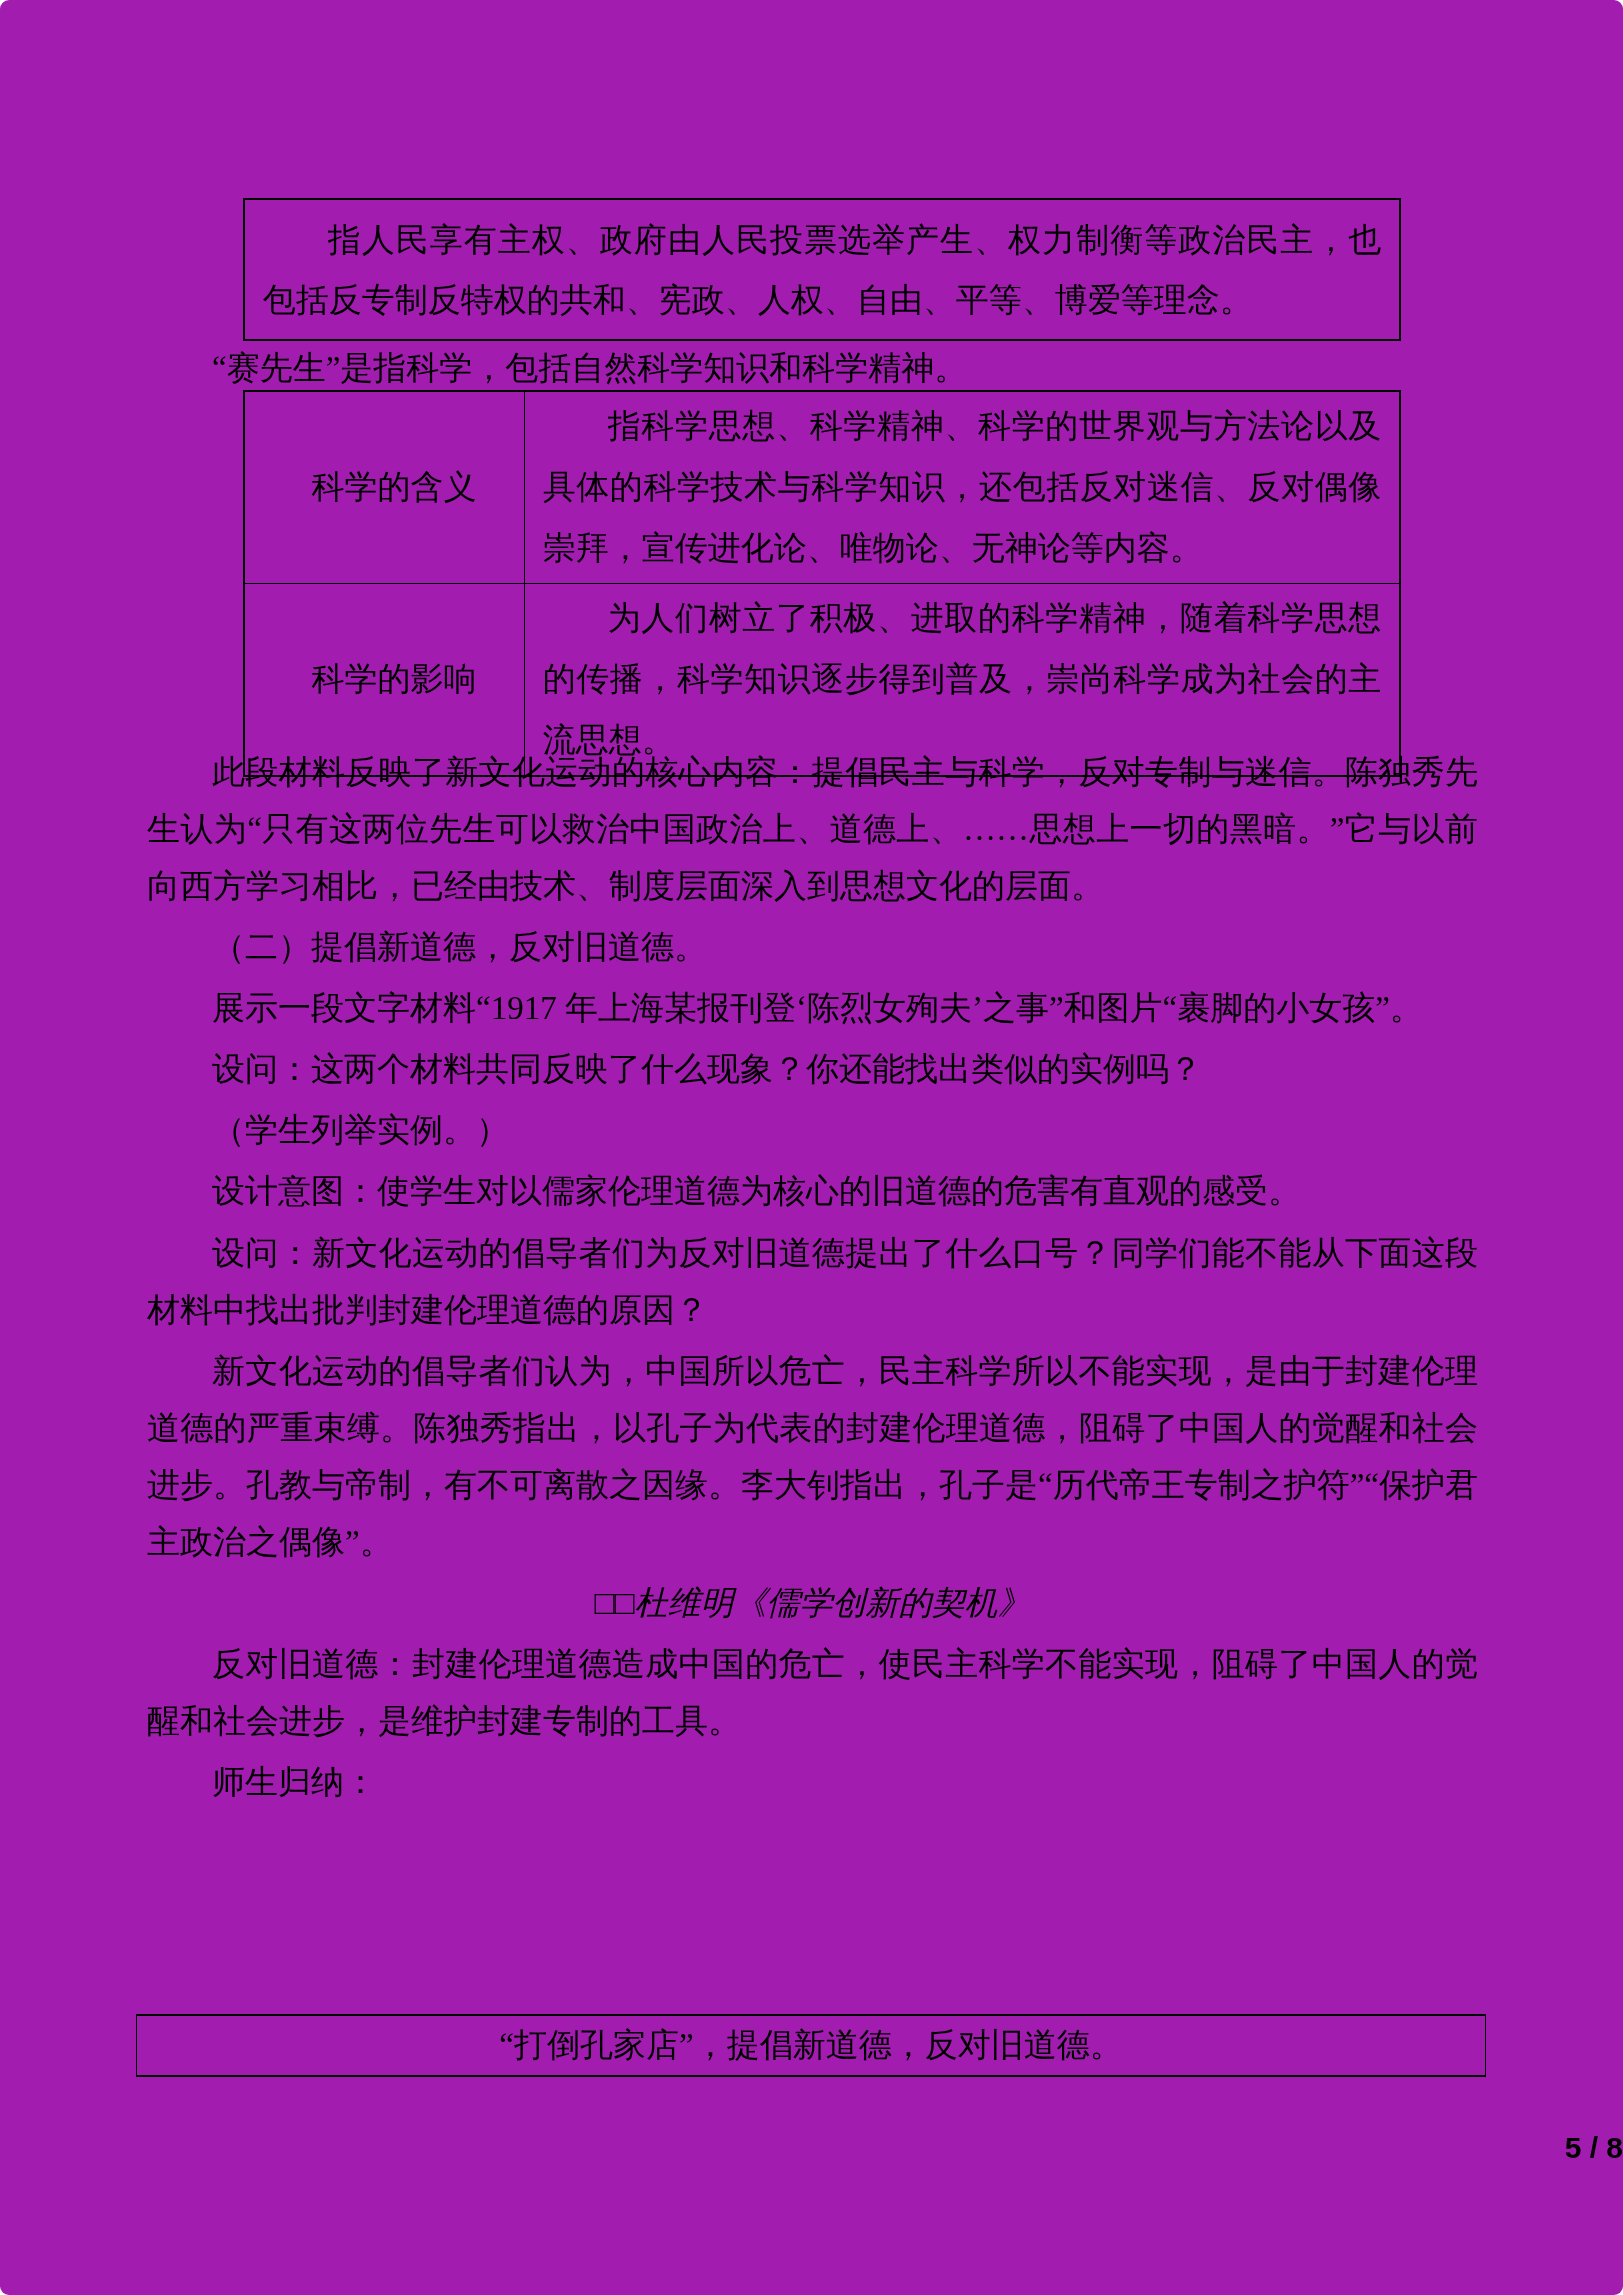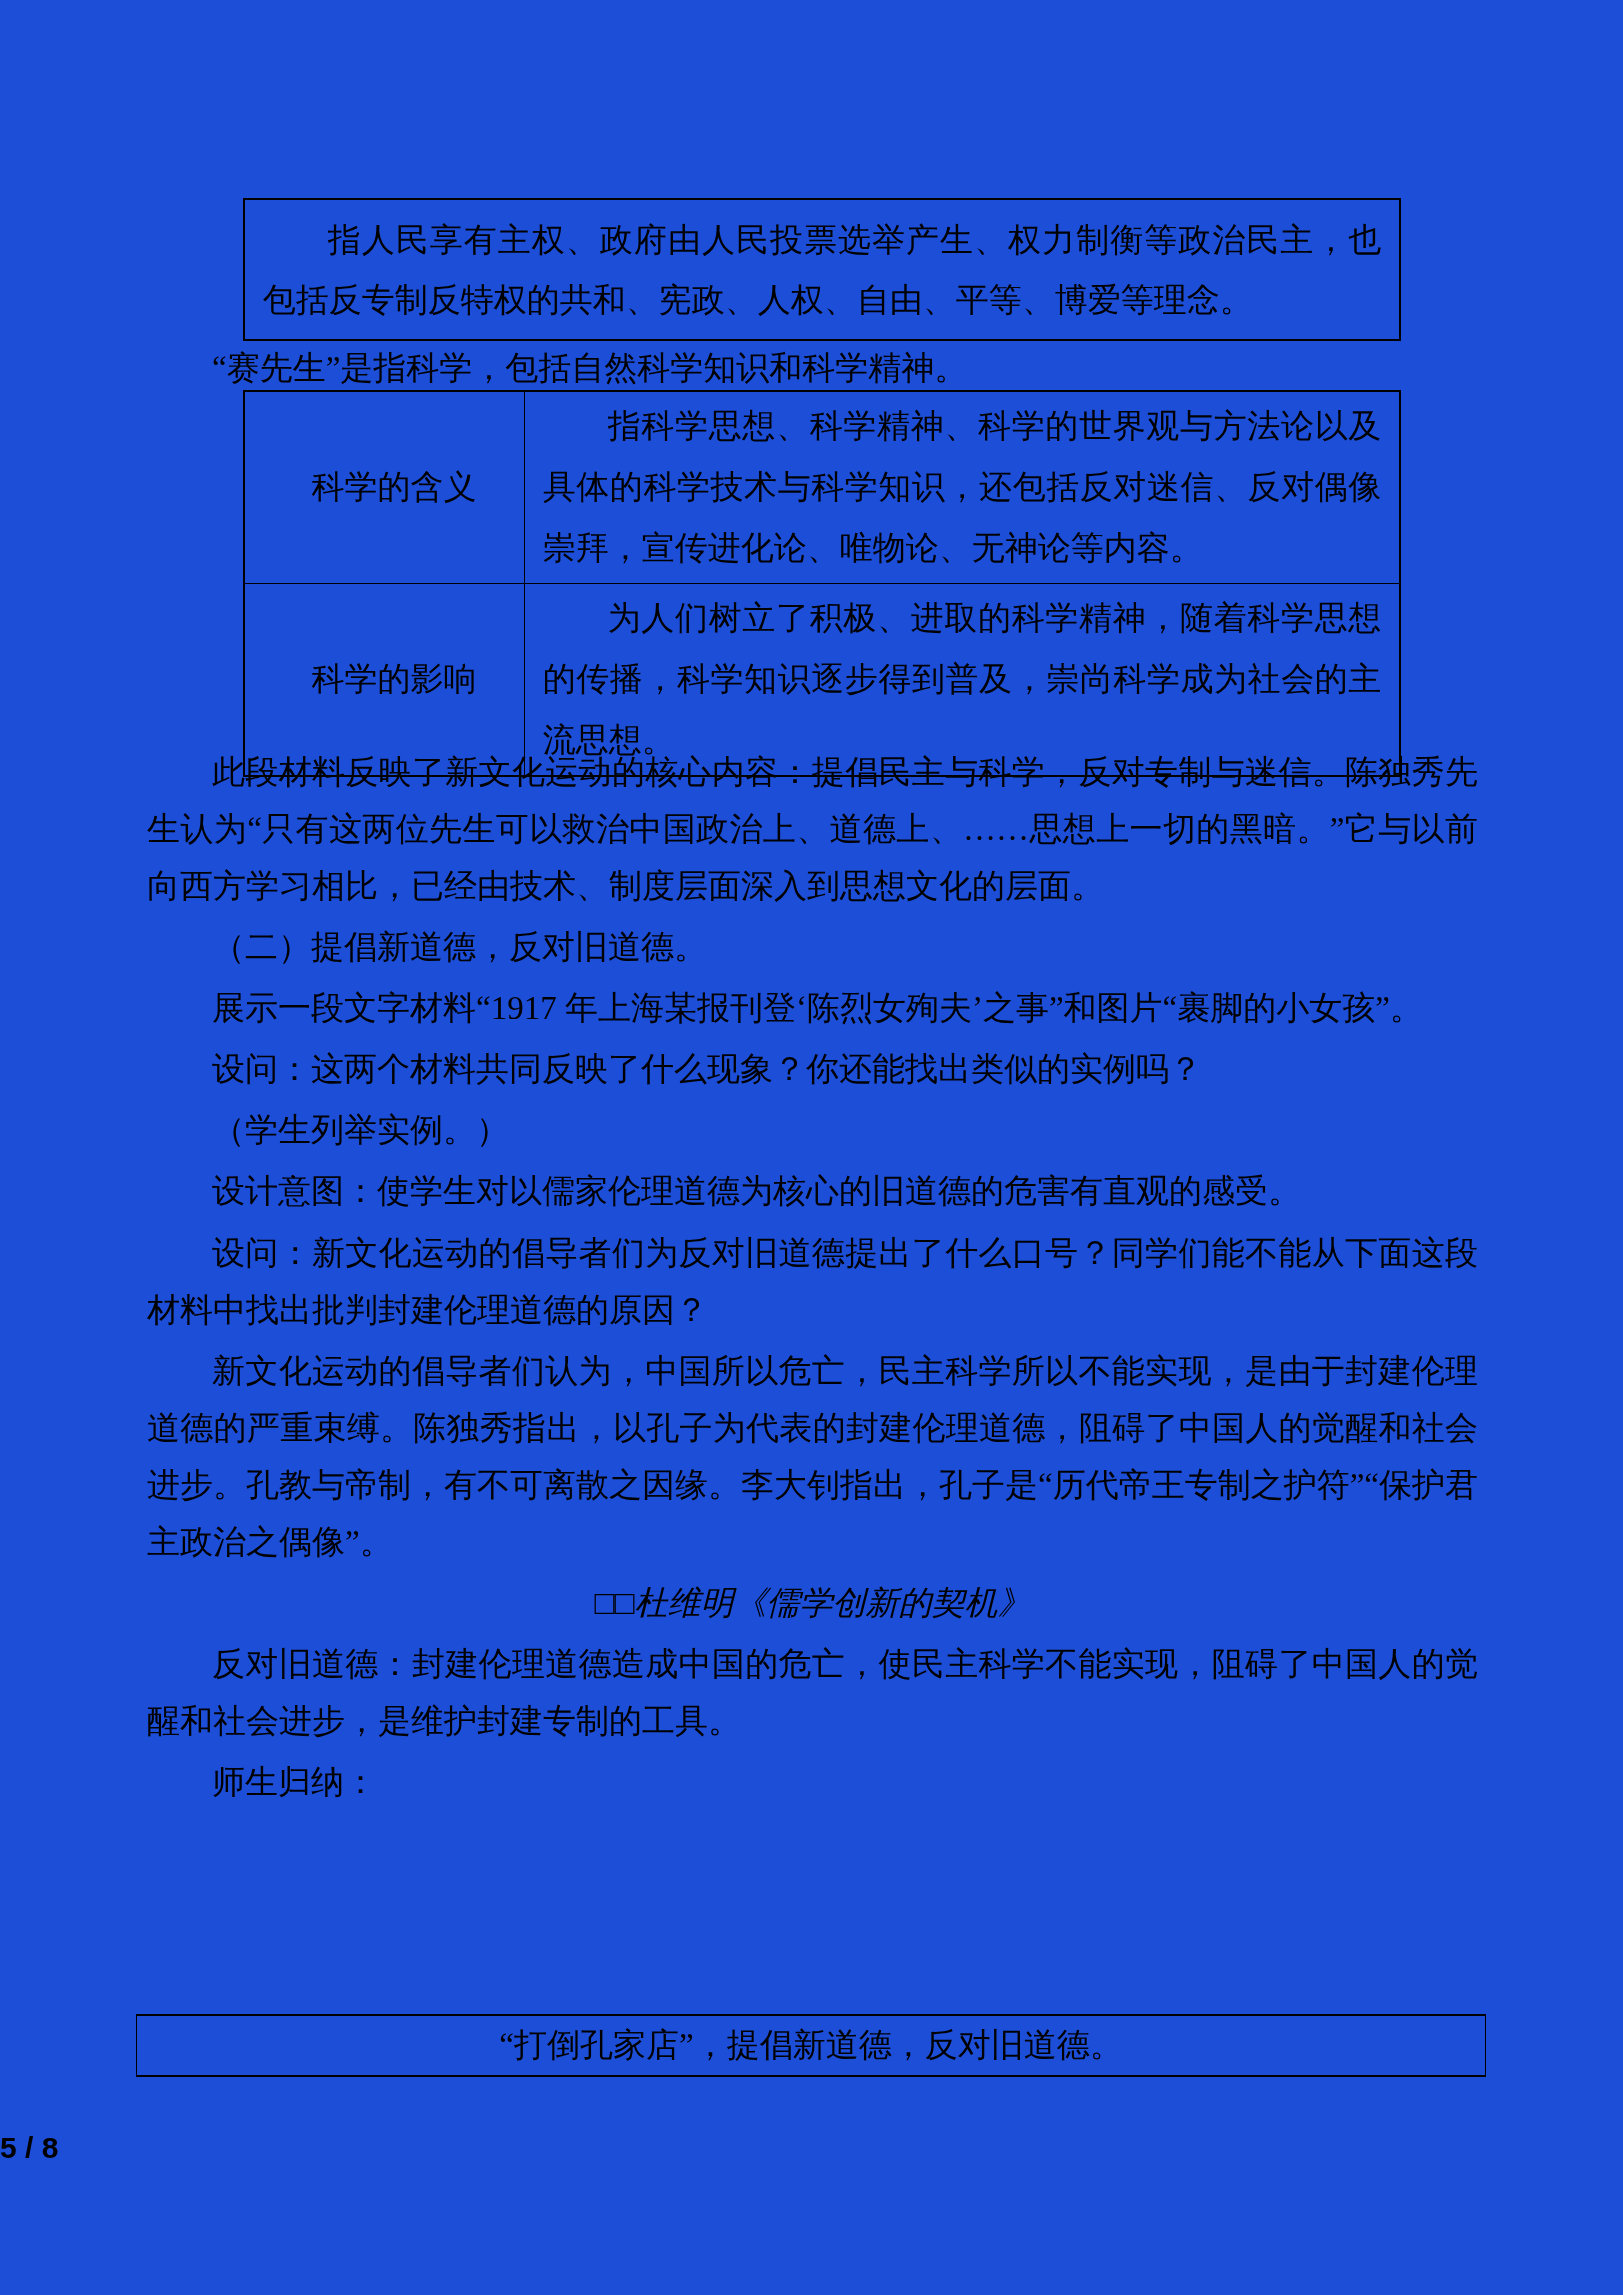--- a/index.html
+++ b/index.html
@@ -1,21 +1,22 @@
 <!DOCTYPE html>
 <html style="font-size:11px"><head>
 <meta charset="utf-8">
 <style>
   html,body { margin:0; padding:0; background:#ffffff; }
   .page {
     position:relative;
     width:1623px; height:2295px;
-    background:#1d4ed8; color:#000000;
+    background:#a21caf; color:#000000;
     font-family:"Liberation Serif","DejaVu Serif",serif;
     overflow:hidden;
+    border-radius:9px;
   }
   
   .democracy-box {
     position:absolute; left:243px; top:198px; width:1158px;
     box-sizing:border-box; border:2px solid #000;
     padding:9.5px 17.7px;
     font-size:33px; line-height:60px; text-align:justify;
   }
   .democracy-box p { margin:0; text-indent:65px; }
 
@@ -58,21 +59,21 @@
     box-sizing:border-box;
     border-top:2.7px solid #000; border-bottom:2.7px solid #000;
     border-left:1.4px solid #000; border-right:1.4px solid #000;
     display:flex; align-items:center; justify-content:center;
     font-size:33px;
   }
 
   
   .page-footer {
     position:absolute; left:0; top:2119px; width:100%;
-    text-align:left;
+    text-align:right;
     font-family:"Liberation Sans","DejaVu Sans",sans-serif;
     font-weight:bold; font-size:30px; line-height:57px;
   }
 </style>
 </head>
 <body>
 
 <div class="page">
 
   <div class="democracy-box">

